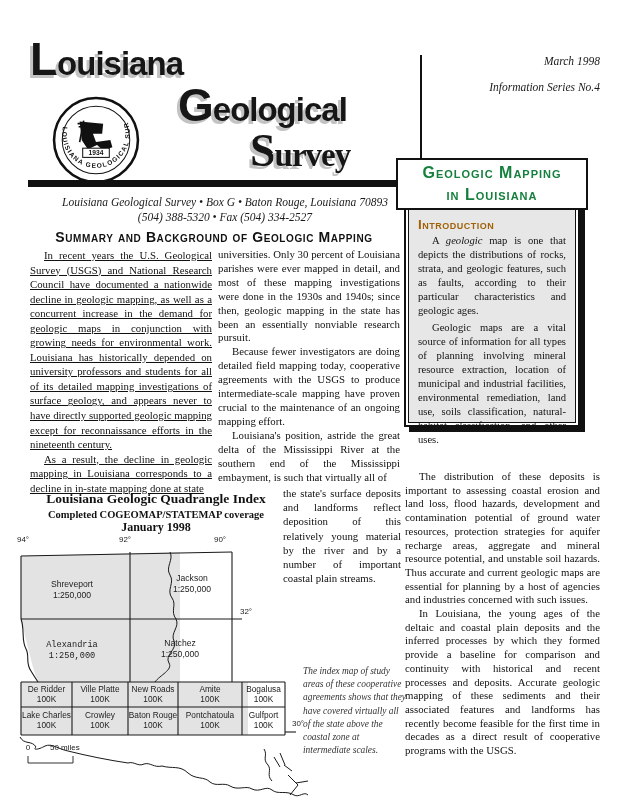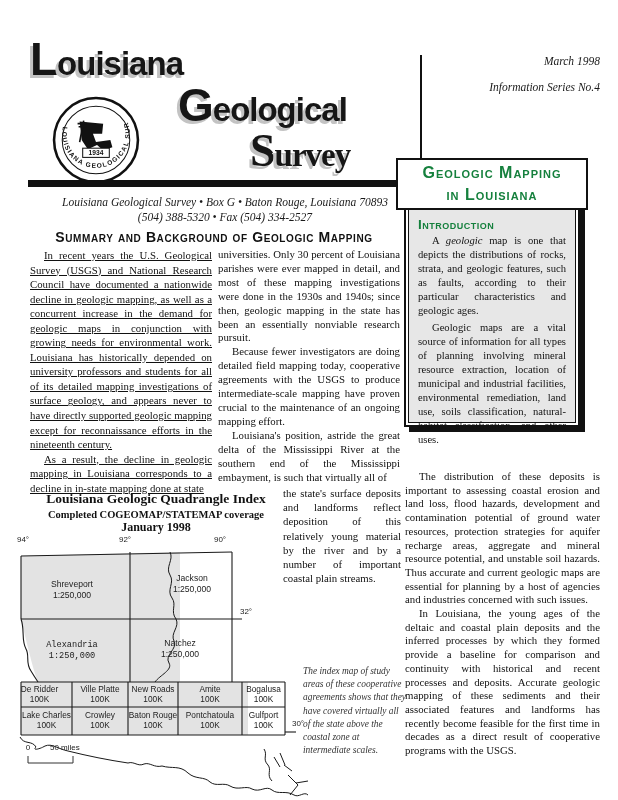--- a/index.html
+++ b/index.html
@@ -32,21 +32,21 @@
   .graybox { position:absolute; left:404px; top:170px; width:176px; height:257px;
              border:2px solid #111; background:#fff; padding:2px; box-shadow:5px 5px 0 0 #111; }
   .graybox-inner { width:100%; height:100%; border:1px solid #111; background:#e7e7e7;
                    padding:42px 9px 6px 9px; }
   .banner { position:absolute; left:396px; top:158px; width:192px; height:52px;
             background:#fff; border:2px solid #111; z-index:3;
             display:flex; flex-direction:column; justify-content:center; align-items:center; }
   .banner div { font-family:"Liberation Sans", sans-serif; font-weight:bold;
                 font-variant:small-caps; font-size:16px; line-height:22px; letter-spacing:1px; color:#15803d; }
   .sc-head { font-family:"Liberation Sans", sans-serif; font-weight:bold; font-variant:small-caps;
-             font-size:13.5px; letter-spacing:.5px; color:#15803d; }
+             font-size:13.5px; letter-spacing:.5px; color:#a16207; }
   .graybox p { font-size:10.6px; line-height:14.1px; text-align:justify; text-indent:14px; margin-top:2px; }
 
   
   .art-head { position:absolute; left:28px; top:229px; width:372px; text-align:center;
               font-family:"Liberation Sans", sans-serif; font-weight:bold; font-variant:small-caps;
               font-size:14px; letter-spacing:.6px; color:#111; }
   .col { position:absolute; top:248px; width:182px; font-size:10.8px; line-height:14.55px;
          text-align:justify; }
   #col1 { left:30px;text-decoration:underline; } #col2 { left:218px; line-height:13.9px; }
   .col p { text-indent:14px; }
@@ -198,21 +198,21 @@
       </div>
     <div class="mlabel q250" style="left:15px;top:105px;width:90px;font-family:Liberation Mono, monospace;">
       <div>Alexandria</div>
         <div>1:250,000</div>
       </div>
     <div class="mlabel q250" style="left:128px;top:103px;width:80px;">
       <div>Natchez</div>
         <div>1:250,000</div>
       </div>
 
-    <div class="mlabel q100" style="left:0;top:150px;width:55px;">
+    <div class="mlabel q100" style="left:7px;top:150px;width:55px;">
       <div>De Ridder</div>
         <div>100K</div>
       </div>
     <div class="mlabel q100" style="left:61px;top:150px;width:54px;">
       <div>Ville Platte</div>
         <div>100K</div>
       </div>
     <div class="mlabel q100" style="left:114px;top:150px;width:54px;">
       <div>New Roads</div>
         <div>100K</div>

